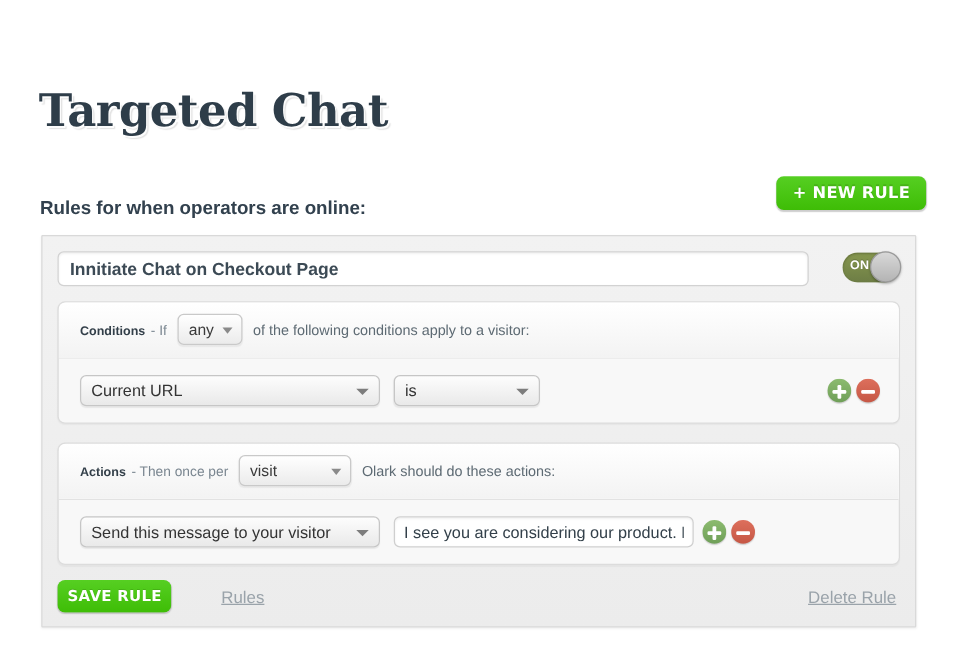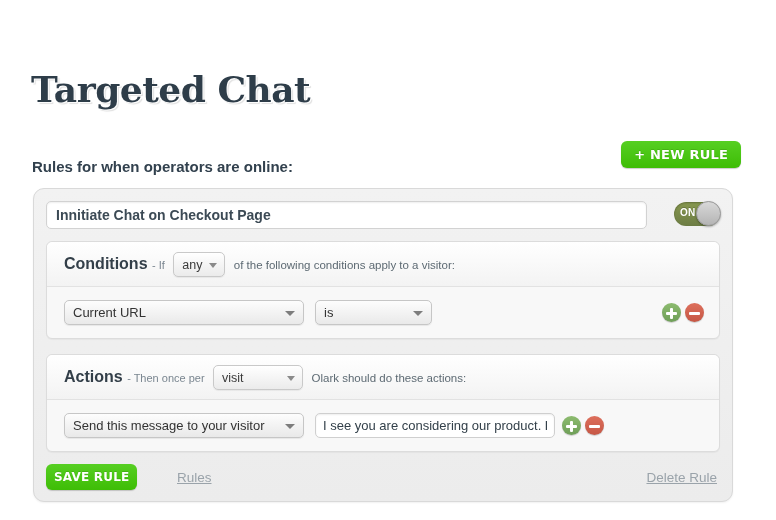--- a/index.html
+++ b/index.html
@@ -78,21 +78,21 @@
   .rule-card {
     position: absolute;
     left: 33px;
     top: 168px;
     width: 700px;
     height: 314px;
     box-sizing: border-box;
     background: #eeeeee;
     background-image: linear-gradient(to bottom, #f2f2f2 0%, #ececec 100%);
     border: 1px solid #d9d9d9;
-    border-radius: 11px;
+    border-radius: 1px;
     box-shadow: 0 1px 2px rgba(0,0,0,0.06);
   }
 
   
   .rule-title-row {
     position: absolute;
     left: 12px;
     top: 12px;
     right: 12px;
     height: 28px;
@@ -176,21 +176,21 @@
   }
   .section-head-inner {
     position: absolute;
     left: 17px;
     top: 0;
     height: 44px;
     line-height: 44px;
     white-space: nowrap;
   }
   .section-title {
-    font-size: 16px;
+    font-size: 10px;
     font-weight: bold;
     color: #333f49;
   }
   .section-sub {
     font-size: 11px;
     color: #7a8690;
   }
   .section-tail {
     font-size: 11.5px;
     color: #5d6a73;

